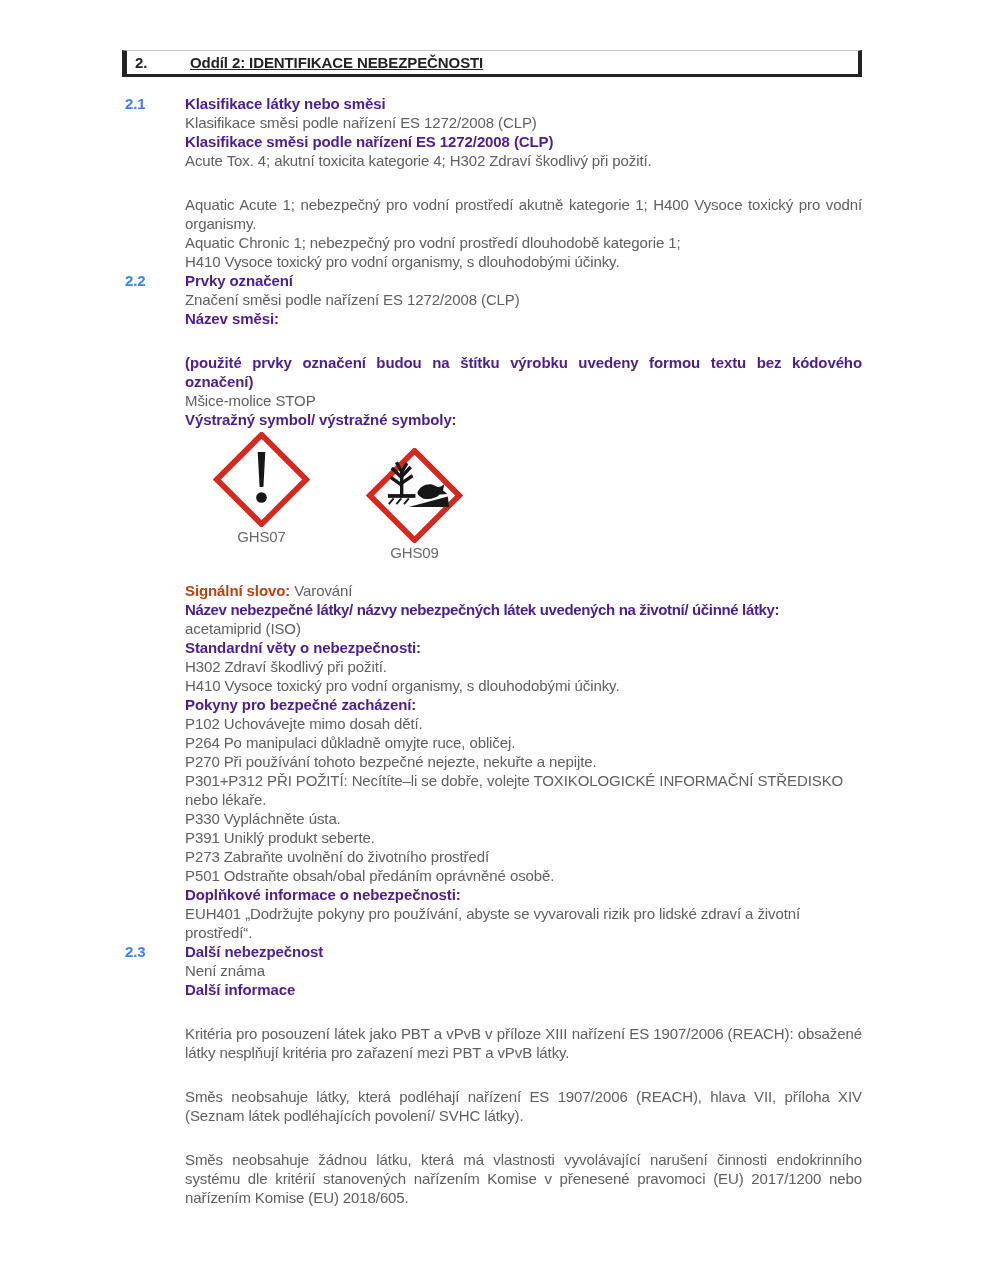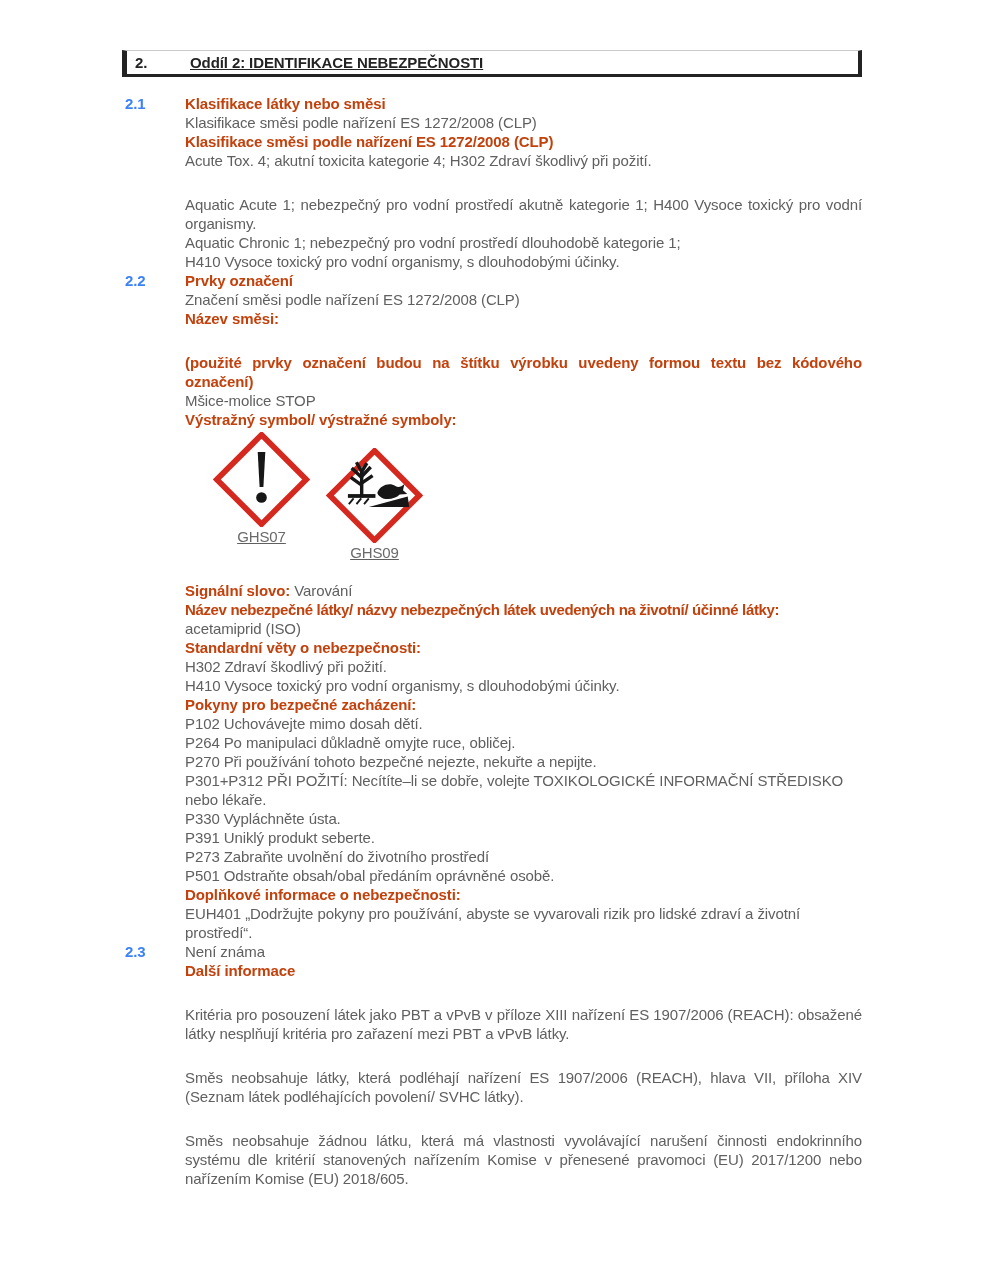--- a/index.html
+++ b/index.html
@@ -26,25 +26,25 @@
     font-weight:bold;color:#232323;
   }
   .sec-header .hnum{margin-left:8px;width:55px;flex-shrink:0;}
   .sec-header .htitle{text-decoration:underline;}
   
   .content{margin-top:17px;}
   .section{display:flex;padding:0 127px 0 125px;}
   .section .num{width:60px;flex-shrink:0;font-weight:bold;color:#3b82f6;}
   .section .stext{flex:1;min-width:0;}
   p{margin:0;}
-  .b{font-weight:bold;color:#c2410c;}
+  .b{font-weight:bold;color:#4c1d95;}
   .j{text-align:justify;margin-top:25px;}
   .tight{letter-spacing:-0.35px;}
   
-  .picto-row{display:flex;margin:3px 0 3px 28px;text-decoration:underline;}
+  .picto-row{display:flex;gap:40px;margin:3px 0 3px 28px;}
   .picto{width:97px;display:flex;flex-direction:column;align-items:center;}
   .picto svg{display:block;}
   .picto .cap{line-height:19px;color:#6a6a6a;}
   .inline-label{font-weight:bold;color:#c2410c;}
 </style>
 </head>
 <body>
 
 <div class="page">
 
@@ -133,20 +133,21 @@
         <p>P273 Zabraňte uvolnění do životního prostředí</p>
         <p>P501 Odstraňte obsah/obal předáním oprávněné osobě.</p>
         <p class="b">Doplňkové informace o nebezpečnosti:</p>
         <p>EUH401 „Dodržujte pokyny pro používání, abyste se vyvarovali rizik pro lidské zdraví a životní prostředí“.</p>
       </div>
     </div>
 
     <div class="section">
       <div class="num">2.3</div>
       <div class="stext">
+        <p class="b">Další nebezpečnost</p>
         <p>Není známa</p>
         <p class="b">Další informace</p>
         <p class="j">Kritéria pro posouzení látek jako PBT a vPvB v příloze XIII nařízení ES 1907/2006 (REACH): obsažené látky nesplňují kritéria pro zařazení mezi PBT a vPvB látky.</p>
         <p class="j">Směs neobsahuje látky, která podléhají nařízení ES 1907/2006 (REACH), hlava VII, příloha XIV (Seznam látek podléhajících povolení/ SVHC látky).</p>
         <p class="j">Směs neobsahuje žádnou látku, která má vlastnosti vyvolávající narušení činnosti endokrinního systému dle kritérií stanovených nařízením Komise v přenesené pravomoci (EU) 2017/1200  nebo nařízením Komise (EU) 2018/605.</p>
       </div>
     </div>
 
   </div>
 </div>

